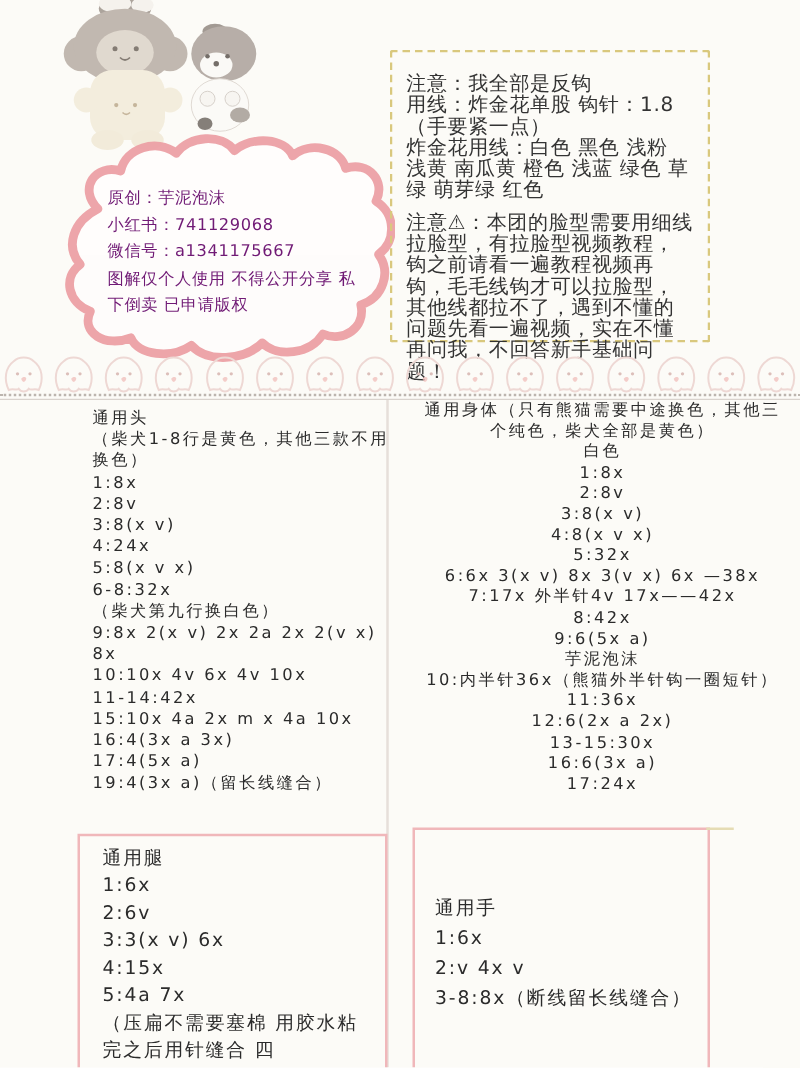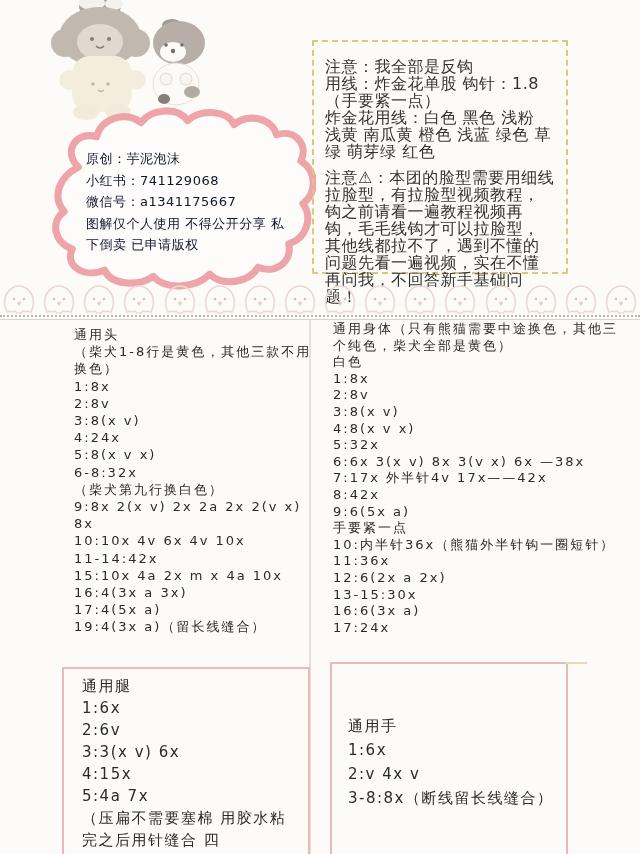--- a/index.html
+++ b/index.html
@@ -11,21 +11,21 @@
     font-family:"DejaVu Sans","Liberation Sans",sans-serif;
     color:#2b2b2b;
   }
   
   .illustrations{position:absolute;left:48px;top:0;width:172px;height:124px;opacity:.82;}
   
   .credit-bubble{position:absolute;left:48px;top:104px;width:268px;height:198px;}
   .credit-bubble svg{position:absolute;left:0;top:0;}
   .credit-text{
     position:absolute;left:38px;top:44px;width:205px;
-    font-size:13px;line-height:21.5px;letter-spacing:.5px;color:#0f172a;
+    font-size:13px;line-height:21.5px;letter-spacing:.5px;color:#701a75;
   }
   
   .note-box{
     position:absolute;left:312px;top:40px;width:230px;height:204px;
     border:2px dashed #d9c87d;border-radius:2px;
     padding:16px 11px 10px 11px;
     font-size:16px;line-height:17px;letter-spacing:.5px;color:#333;
   }
   .note-line{min-height:9px;}
   
@@ -38,21 +38,21 @@
   .rule-solid{position:absolute;left:0;top:319px;width:640px;border-top:1px solid #d9d3cd;}
   
   .col-divider{position:absolute;left:309px;top:320px;width:2px;height:534px;background:#e6dfda;}
   .pattern{word-break:break-all;}
   .col-left{
     position:absolute;left:74px;top:326px;width:240px;
     font-size:13px;line-height:17.2px;letter-spacing:2px;
   }
   .col-right{
     position:absolute;left:333px;top:321px;width:298px;
-    font-size:13px;line-height:16.6px;letter-spacing:2px;
+    font-size:13px;line-height:16.6px;letter-spacing:2px;text-align:center;
   }
   .sec-title{word-break:break-all;}
   
   .legs-box{
     position:absolute;left:62px;top:667px;width:220px;height:200px;
     border:2.5px solid #f0b7ba;
     padding:6px 6px 0 18px;
     font-size:15px;line-height:22px;letter-spacing:1.5px;
     background:transparent;
   }
@@ -287,21 +287,21 @@
         <div class="pattern">白色</div>
         <div class="pattern">1:8x</div>
         <div class="pattern">2:8v</div>
         <div class="pattern">3:8(x v)</div>
         <div class="pattern">4:8(x v x)</div>
         <div class="pattern">5:32x</div>
         <div class="pattern">6:6x 3(x v) 8x 3(v x) 6x —38x</div>
         <div class="pattern">7:17x 外半针4v 17x——42x</div>
         <div class="pattern">8:42x</div>
         <div class="pattern">9:6(5x a)</div>
-        <div class="pattern">手要紧一点</div>
+        <div class="pattern">芋泥泡沫</div>
         <div class="pattern">10:内半针36x（熊猫外半针钩一圈短针）</div>
         <div class="pattern">11:36x</div>
         <div class="pattern">12:6(2x a 2x)</div>
         <div class="pattern">13-15:30x</div>
         <div class="pattern">16:6(3x a)</div>
         <div class="pattern">17:24x</div>
       </div>
   </div>
 
   <div class="legs-box">

